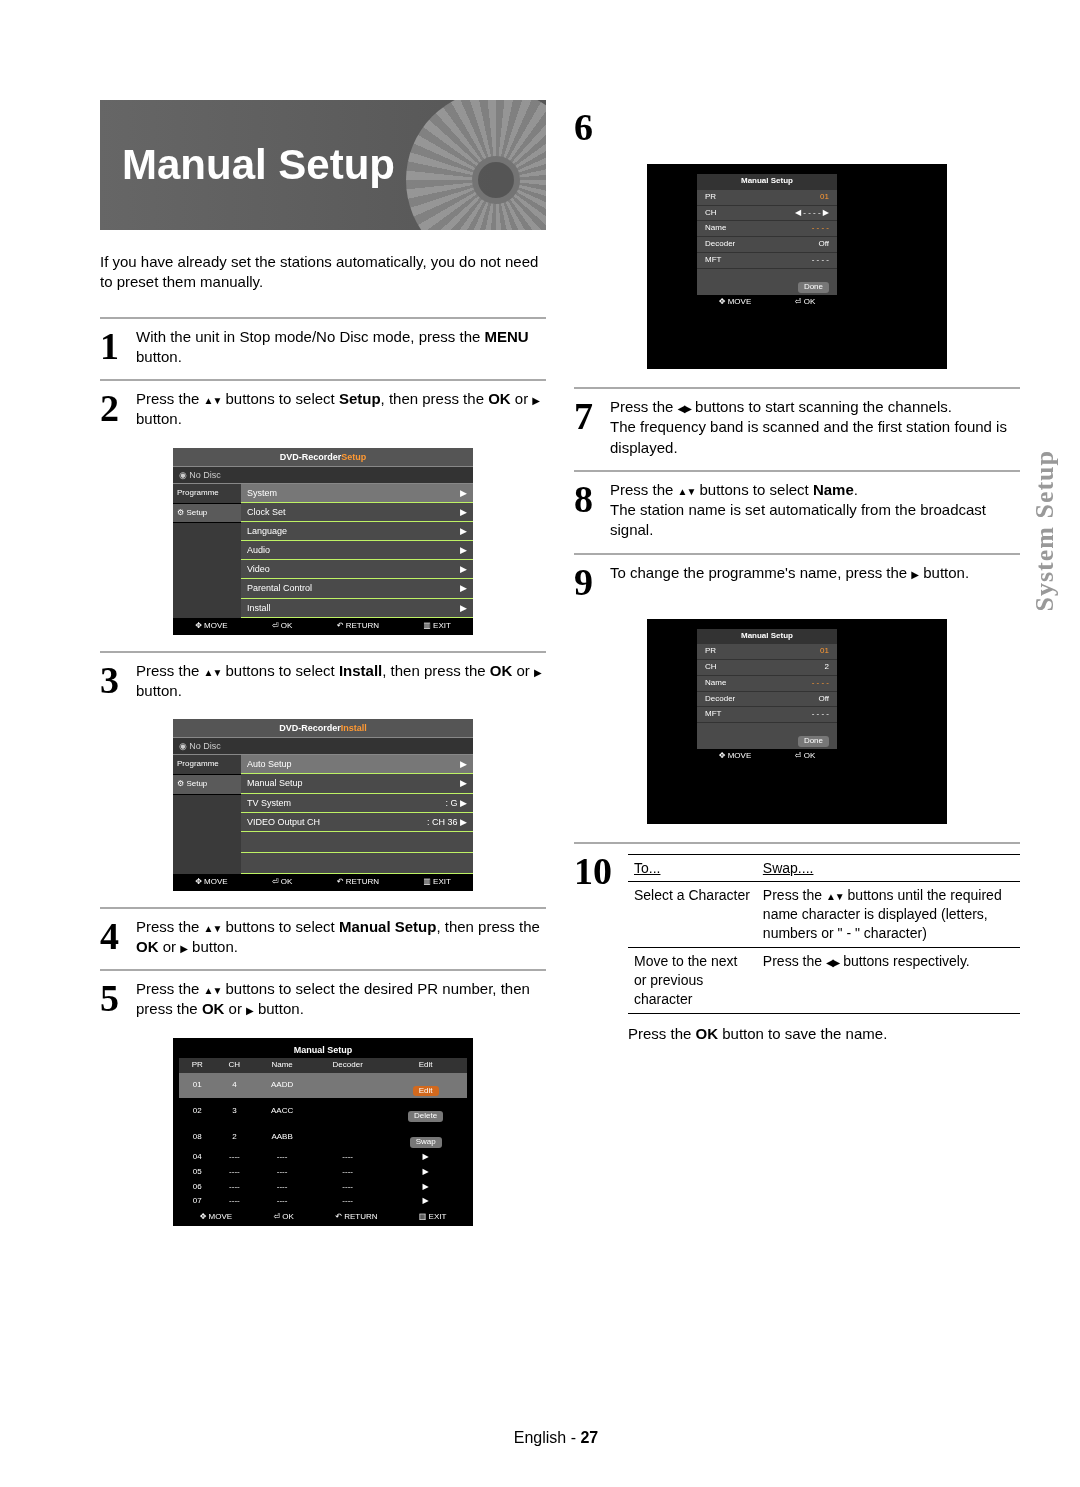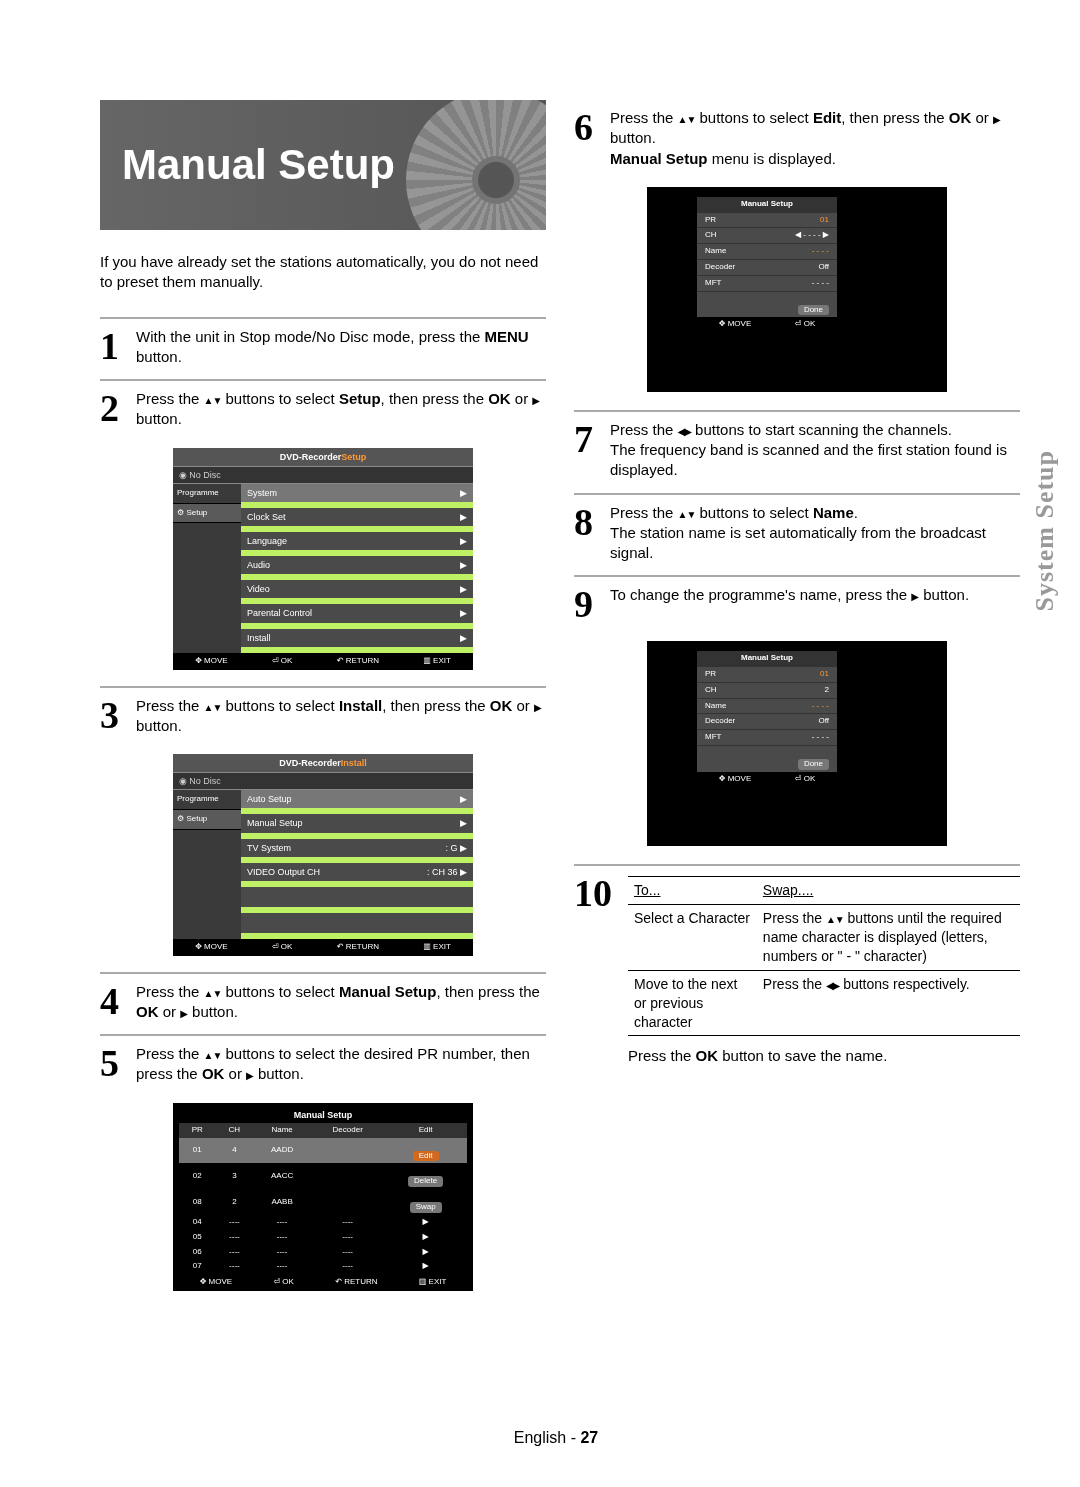--- a/index.html
+++ b/index.html
@@ -35,21 +35,21 @@
 
   
   .osd { background: #000; color: #fff; font-size: 9px; width: 300px; margin: 6px auto 4px; box-sizing: border-box; }
   .osd-head { background:#555; display:flex; justify-content:center; padding:3px 6px; font-weight:bold; }
   .osd-nodisc { border-top:1px solid #888; border-bottom:1px solid #888; padding:2px 6px; color:#ccc; background:#333;}
   .osd-body { display:flex; }
   .osd-side { width:68px; background:#3a3a3a; display:flex; flex-direction:column; font-size:8px; }
   .osd-side div { padding:4px; border-bottom:1px solid #000;}
   .osd-side .sel { background:#5a5a5a;}
   .osd-main { flex:1; background:#4a4a4a;}
-  .osd-main .row { display:flex; justify-content:space-between; padding:3px 6px; border-bottom:6px solid #bef264;}
+  .osd-main .row { display:flex; justify-content:space-between; padding:3px 6px; border-bottom:1px solid #bef264;}
   .osd-main .row.sel { background:#777;}
   .osd-footer { display:flex; justify-content:space-around; background:#000; padding:3px 0; font-size:8px;}
   .osd-footer span::before { content:""; }
 
   .osd-table { width:100%; border-collapse:collapse; font-size:8px;}
   .osd-table th, .osd-table td { padding:2px 4px; text-align:center; color:#fff;}
   .osd-table th { background:#333; font-weight:normal;}
   .osd-table tr.sel { background:#777;}
   .osd-pill { display:inline-block; border-radius:3px; padding:0 6px; background:#777;margin-top:11px;}
   .osd-pill.orange { background:#d2691e;}
@@ -280,24 +280,20 @@
         <span>▥ <span>EXIT</span></span>
       </div>
     </div>
 
   </div>
 
   <div class="col">
 
     <div class="step no-border">
       <div class="step-num">6</div>
-      <div class="step-text">
-        <span>Press the </span><span class="btn-updown"></span><span> buttons to select </span><b>Edit</b><span>, then press the </span><b>OK</b><span> or </span><span class="btn-play"></span><span> button.</span><br>
-        <b>Manual Setup</b><span> menu is displayed.</span>
-      </div>
     </div>
 
     <div class="osd-small">
       <div class="osd-small-inner">
         <div class="hdr">Manual Setup</div>
         <div class="r">
               <span>PR</span>
               <span style="color:#ff9933">01</span>
             </div>
         <div class="r">

